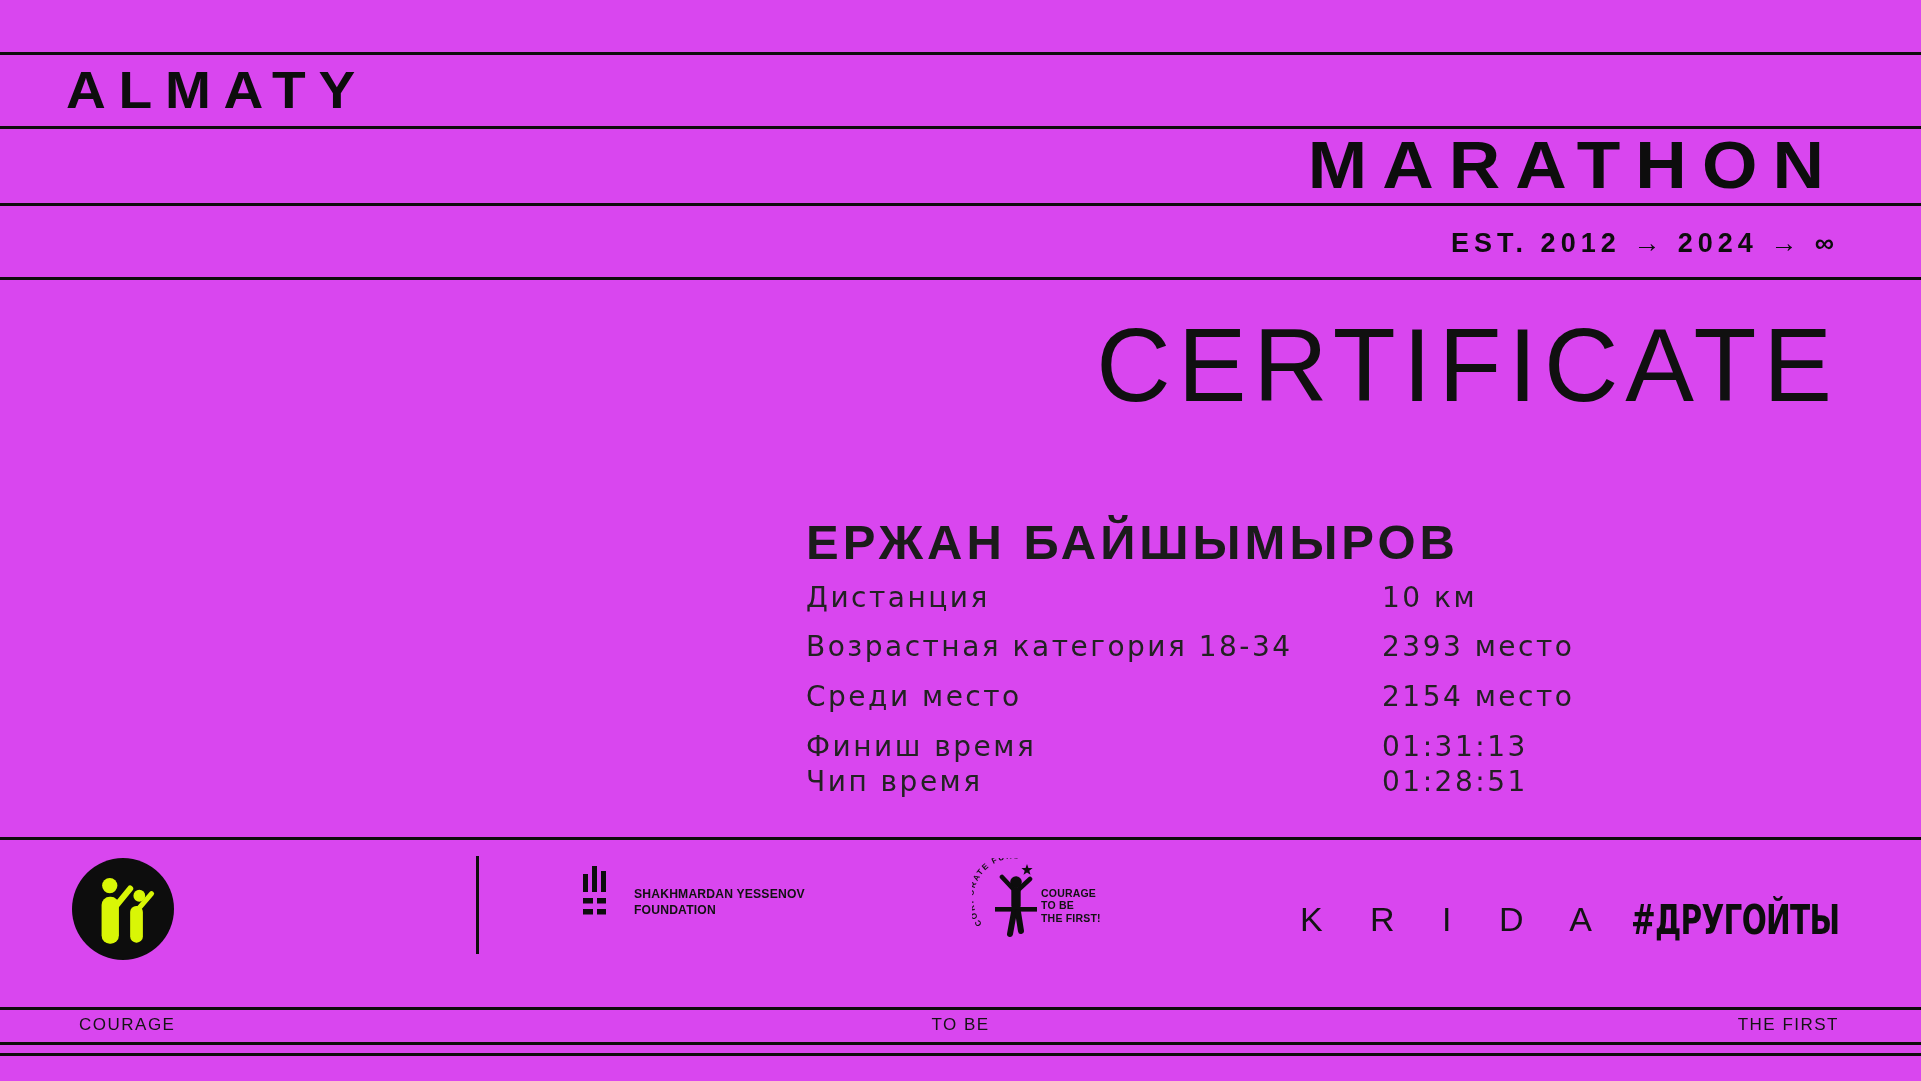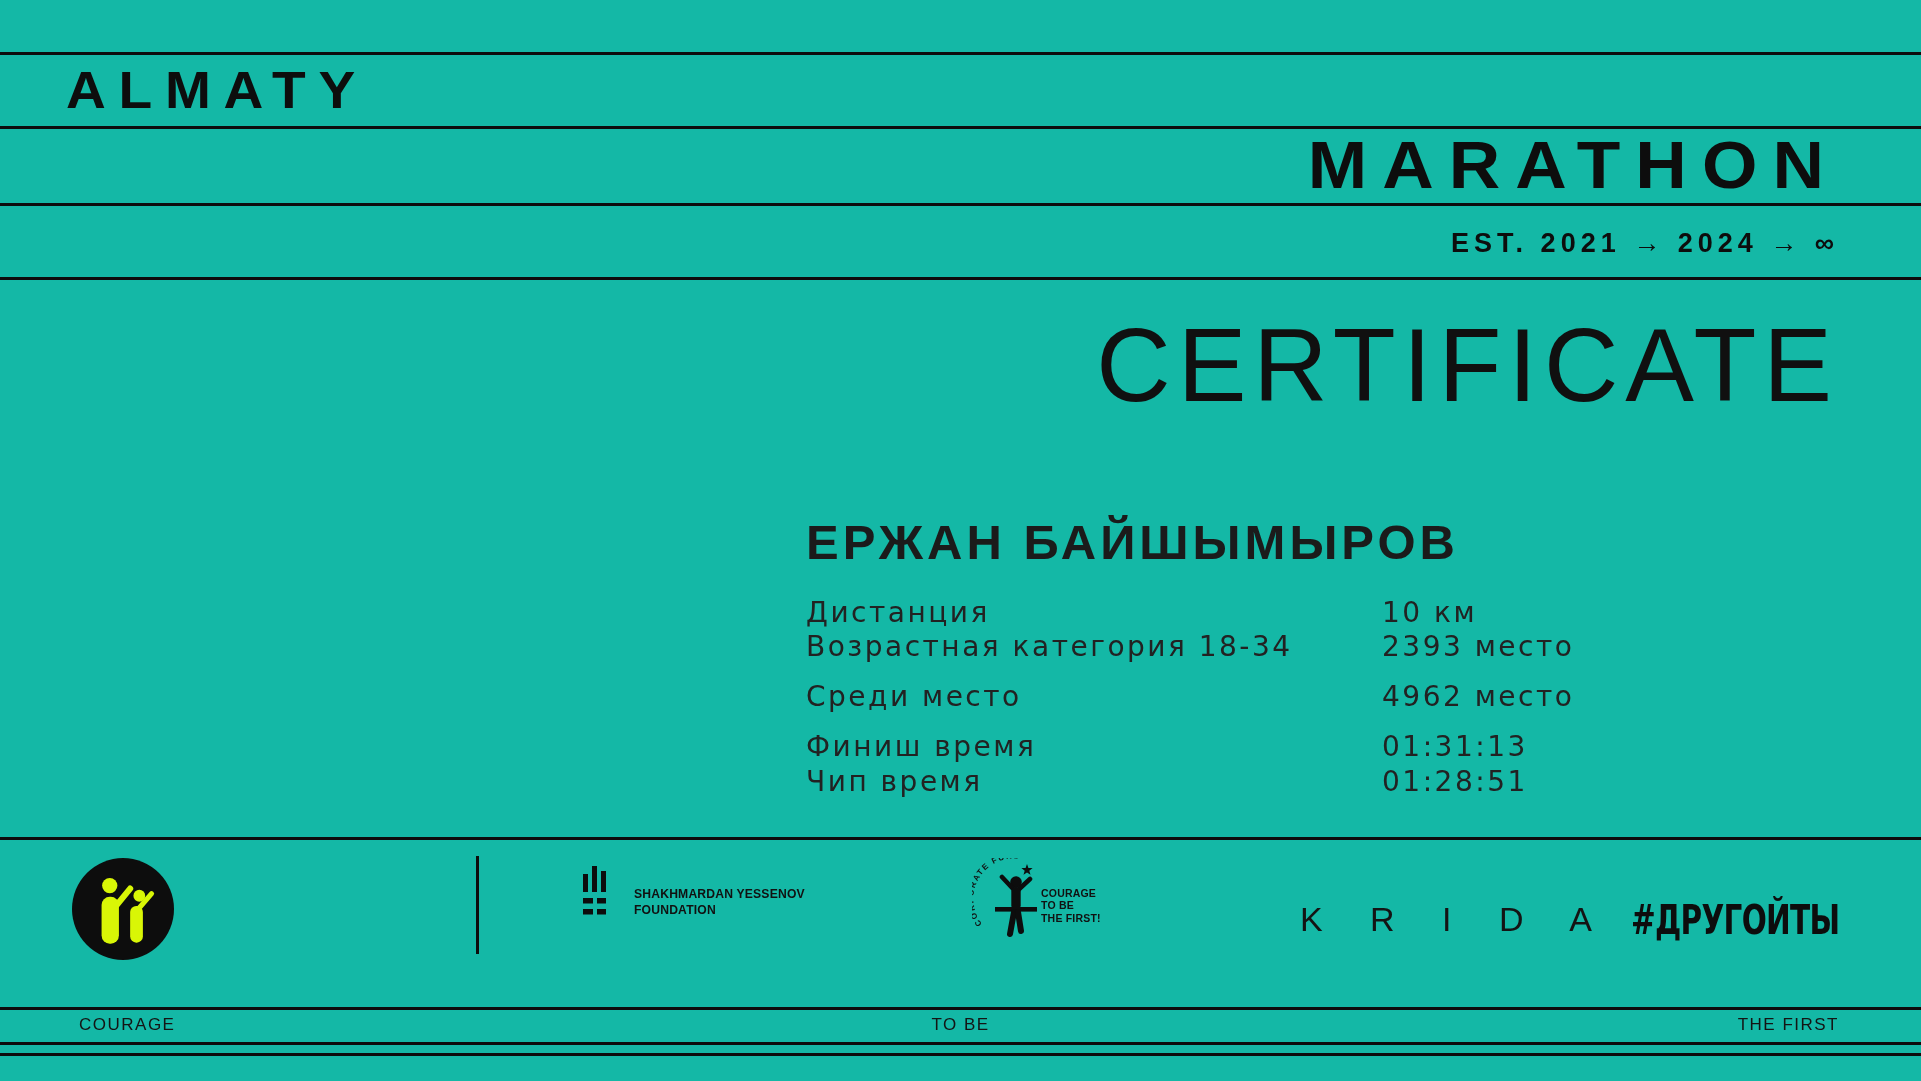--- a/index.html
+++ b/index.html
@@ -1,18 +1,18 @@
 <!DOCTYPE html>
 <html><head>
 <meta charset="utf-8">
 <style>
   html,body{margin:0;padding:0;}
   .stage{
     position:relative;width:1921px;height:1081px;overflow:hidden;
-    background:#14b8a6;color:#0d0d0d;
+    background:#d946ef;color:#0d0d0d;
     font-family:"Liberation Sans",sans-serif;
   }
   .hline{position:absolute;left:0;right:0;height:3px;background:#0d0d0d;}
   .vline{position:absolute;width:3px;background:#0d0d0d;}
 
   .almaty{
     position:absolute;left:66px;top:56px;height:68px;line-height:68px;
     font-size:52px;font-weight:700;letter-spacing:12px;
     transform:scaleX(1.06);transform-origin:left center;
   }
@@ -34,21 +34,21 @@
     position:absolute;left:806px;top:514px;
     font-family:Liberation Sans, sans-serif;
     font-size:49px;font-weight:700;letter-spacing:4px;color:#1b1b1b;
     white-space:nowrap;
   }
   .rows{position:absolute;left:0;top:0;}
   .row{position:absolute;left:806px;white-space:nowrap;
     font-family:"DejaVu Sans",sans-serif;font-size:28px;font-weight:400;
     letter-spacing:2.5px;color:#222;}
   .row .val{position:absolute;left:576px;top:0;white-space:nowrap;}
-  .row1{top:596px;}.row2{top:630px;text-align:center;}.row3{top:680px;}.row4{top:730px;}.row5{top:765px;text-align:right;}
+  .row1{top:581px;}.row2{top:630px;text-align:center;}.row3{top:680px;}.row4{top:730px;}.row5{top:765px;text-align:right;}
 
   .kaspi-logo{position:absolute;left:72px;top:858px;}
   .kaspi-word{
     position:absolute;left:192px;top:890px;font-size:47px;font-weight:700;
     letter-spacing:-0.5px;color:#0d0d0d;font-family:"Liberation Sans",sans-serif;
   }
   .sponsor-divider{left:476px;top:856px;height:98px;}
   .sy-icon{position:absolute;left:583px;top:866px;}
   .sy-text{
     position:absolute;left:634px;top:886px;font-size:13.5px;line-height:15.5px;
@@ -87,37 +87,37 @@
   <div class="hline" style="top:126px"></div>
   <div class="hline" style="top:203px"></div>
   <div class="hline" style="top:277px"></div>
   <div class="hline" style="top:837px"></div>
   <div class="hline" style="top:1007px"></div>
   <div class="hline" style="top:1042px"></div>
   <div class="hline" style="top:1053px"></div>
 
   <div class="almaty">ALMATY</div>
   <div class="marathon">MARATHON</div>
-  <div class="est">EST. 2021 → 2024 → ∞</div>
+  <div class="est">EST. 2012 → 2024 → ∞</div>
   <div class="cert">CERTIFICATE</div>
 
   <div class="name">ЕРЖАН БАЙШЫМЫРОВ</div>
 
   <div class="rows">
     <div class="row row1">
       <span>Дистанция</span>
       <span class="val">10 км</span>
     </div>
     <div class="row row2">
       <span>Возрастная категория 18-34</span>
       <span class="val">2393 место</span>
     </div>
     <div class="row row3">
       <span>Среди место</span>
-      <span class="val">4962 место</span>
+      <span class="val">2154 место</span>
     </div>
     <div class="row row4">
       <span>Финиш время</span>
       <span class="val">01:31:13</span>
     </div>
     <div class="row row5">
       <span>Чип время</span>
       <span class="val">01:28:51</span>
     </div>
   </div>

